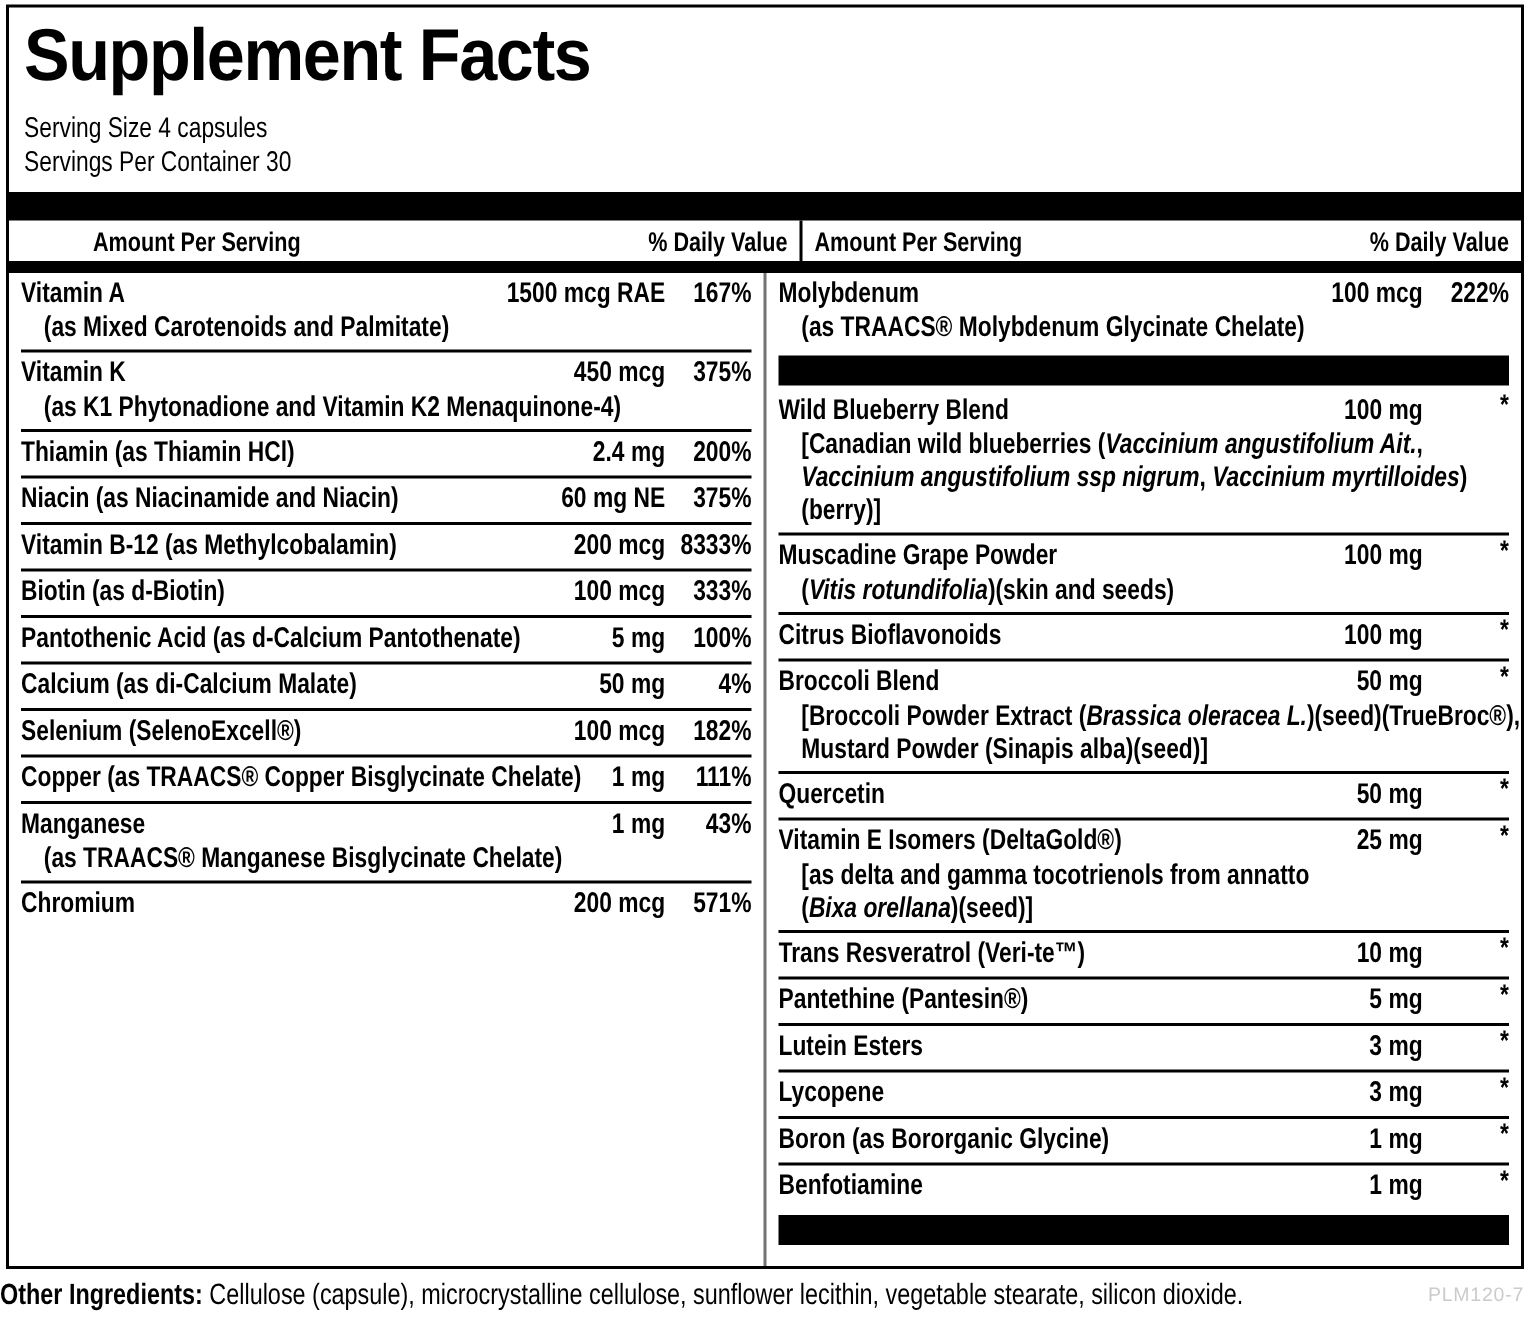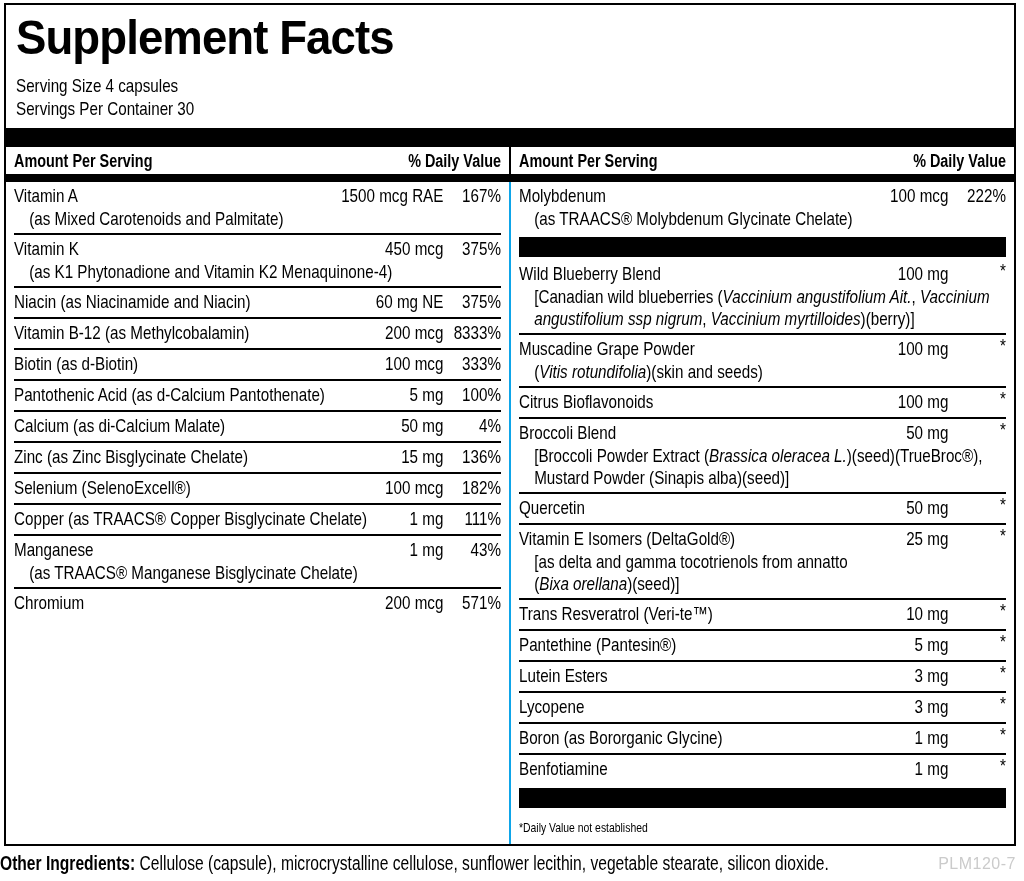--- a/index.html
+++ b/index.html
@@ -11,43 +11,43 @@
     position:absolute;left:4px;top:3px;width:1012px;height:843px;
     border:2px solid #000;box-sizing:border-box;background:#fff;
     display:flex;flex-direction:column;overflow:hidden;
   }
   .squeeze{transform:scaleX(0.80);transform-origin:0 0;width:125%;}
   .title-squeeze{transform:scaleX(0.93);transform-origin:0 0;width:107.5%;}
   .panel-head{padding:6px 10px 0 10px;}
   .title{font-size:49px;font-weight:bold;line-height:1.08;margin:0 0 10px 0;letter-spacing:-1px;}
   .serving{font-size:19px;line-height:23px;font-weight:normal;}
   .bar-thick{height:19px;background:#000;margin-top:8px;flex:none;}
-  .cols-header{display:flex;flex:none;}
+  .cols-header{display:flex;flex:none;margin-left:48px;}
   .col-head{flex:1;padding:2px 8px 1px;box-sizing:border-box;overflow:hidden;}
   .col-head + .col-head{border-left:2px solid #000;}
   .head-line{display:flex;justify-content:space-between;font-weight:bold;font-size:18px;line-height:24px;}
   .bar-mid{height:8px;background:#000;flex:none;}
-  .cols{flex:1;display:flex;overflow:hidden;}
+  .cols{flex:1;display:flex;overflow:hidden;font-weight:bold;}
   .col{flex:1;padding:0 8px;box-sizing:border-box;overflow:hidden;}
-  .col-right{border-left:2px solid #0ea5e9;}
+  .col-right{border-left:2px solid #737373;}
   .row{border-bottom:2px solid #000;padding:2px 0 3px;}
   .row.noborder{border-bottom:none;}
   .line{display:flex;align-items:baseline;font-size:19px;line-height:24px;}
   .cell-name{flex:1;white-space:nowrap;overflow:hidden;}
   .cell-amt{white-space:nowrap;margin-left:10px;}
   .cell-dv{min-width:62px;text-align:right;white-space:nowrap;margin-left:10px;}
   .cell-dv.ast{align-self:flex-start;font-size:19px;line-height:15px;padding-top:1px;}
   .sub{font-size:19px;line-height:22px;padding-left:19px;}
   .it{font-style:italic;}
   .colbar{height:20px;background:#000;margin:4px 0 3px;}
   .note{padding:5px 0 2px;font-size:13px;line-height:23px;}
   .footer{position:absolute;left:0;top:851px;width:1024px;overflow:hidden;}
   .footer-line{font-size:19.5px;line-height:25px;white-space:nowrap;}
   .footer-label{font-weight:bold;}
-  .code{position:absolute;right:8px;top:855px;color:#cbcbcb;font-size:16px;letter-spacing:0.5px;}
+  .code{position:absolute;right:8px;top:855px;color:#cbcbcb;font-size:13px;letter-spacing:0.5px;}
 </style>
 </head>
 <body>
 
 <div class="panel">
   <div class="panel-head">
     <div class="title-squeeze">
       <div class="title">Supplement Facts</div>
     </div>
     <div class="squeeze">
@@ -88,20 +88,27 @@
         <div class="row">
           <div class="squeeze line">
             <span class="cell-name">Vitamin K</span>
             <span class="cell-amt">450 mcg</span>
             <span class="cell-dv">375%</span>
           </div>
           <div class="squeeze sub"><span>(as K1 Phytonadione and Vitamin K2 Menaquinone-4)</span></div>
         </div>
         <div class="row">
           <div class="squeeze line">
+            <span class="cell-name">Thiamin (as Thiamin HCl)</span>
+            <span class="cell-amt">2.4 mg</span>
+            <span class="cell-dv">200%</span>
+          </div>
+        </div>
+        <div class="row">
+          <div class="squeeze line">
             <span class="cell-name">Niacin (as Niacinamide and Niacin)</span>
             <span class="cell-amt">60 mg NE</span>
             <span class="cell-dv">375%</span>
           </div>
         </div>
         <div class="row">
           <div class="squeeze line">
             <span class="cell-name">Vitamin B-12 (as Methylcobalamin)</span>
             <span class="cell-amt">200 mcg</span>
             <span class="cell-dv">8333%</span>
@@ -123,27 +130,20 @@
         </div>
         <div class="row">
           <div class="squeeze line">
             <span class="cell-name">Calcium (as di-Calcium Malate)</span>
             <span class="cell-amt">50 mg</span>
             <span class="cell-dv">4%</span>
           </div>
         </div>
         <div class="row">
           <div class="squeeze line">
-            <span class="cell-name">Zinc (as Zinc Bisglycinate Chelate)</span>
-            <span class="cell-amt">15 mg</span>
-            <span class="cell-dv">136%</span>
-          </div>
-        </div>
-        <div class="row">
-          <div class="squeeze line">
             <span class="cell-name">Selenium (SelenoExcell®)</span>
             <span class="cell-amt">100 mcg</span>
             <span class="cell-dv">182%</span>
           </div>
         </div>
         <div class="row">
           <div class="squeeze line">
             <span class="cell-name">Copper (as TRAACS® Copper Bisglycinate Chelate)</span>
             <span class="cell-amt">1 mg</span>
             <span class="cell-dv">111%</span>

